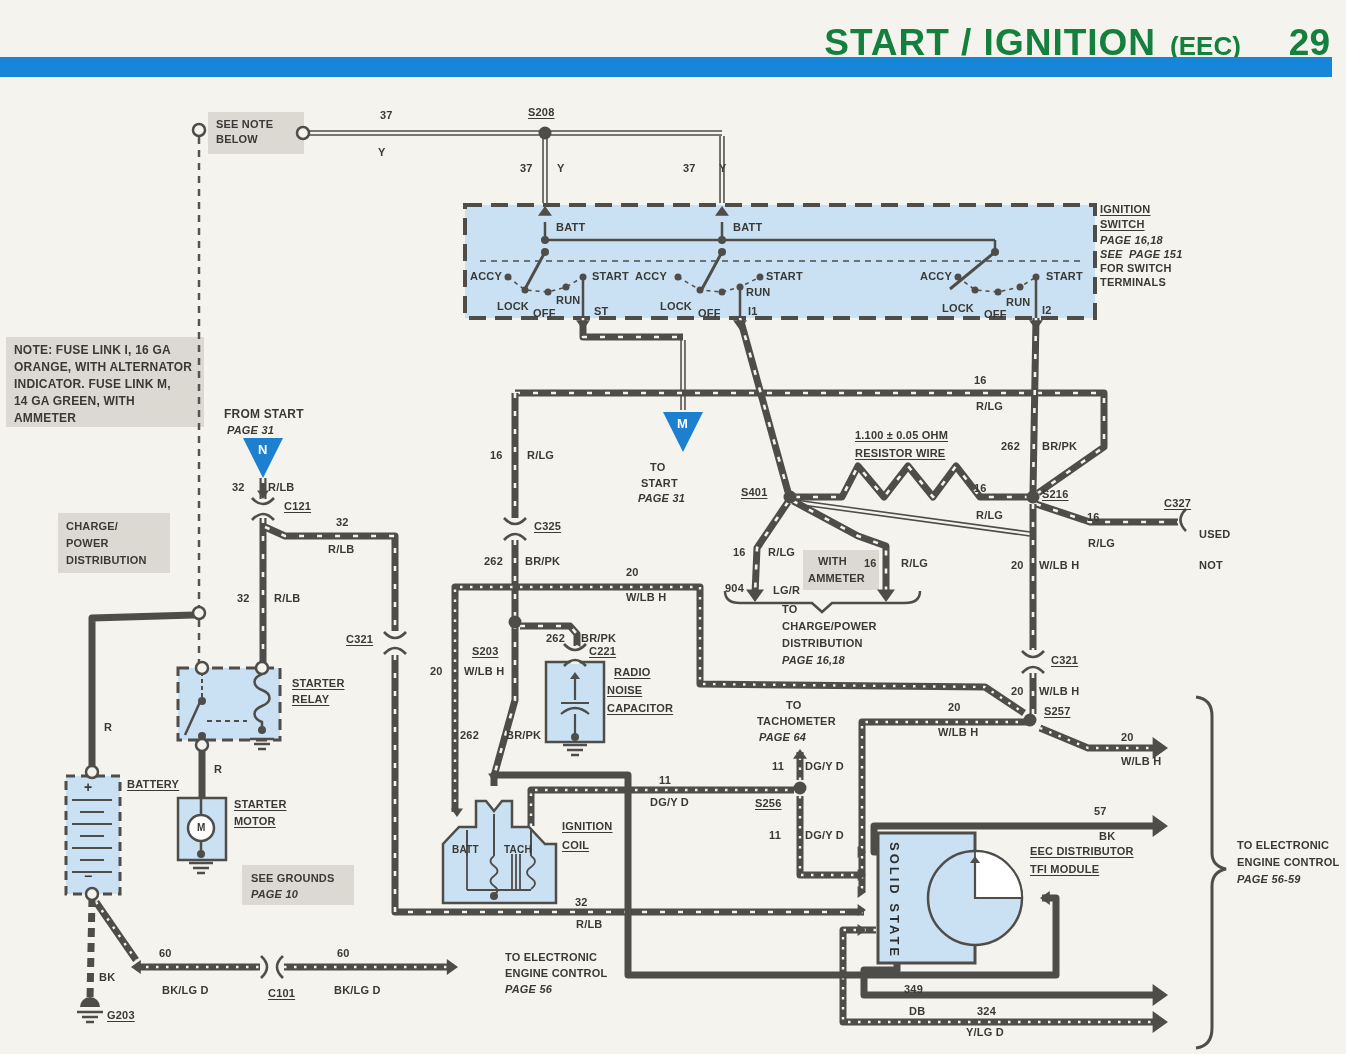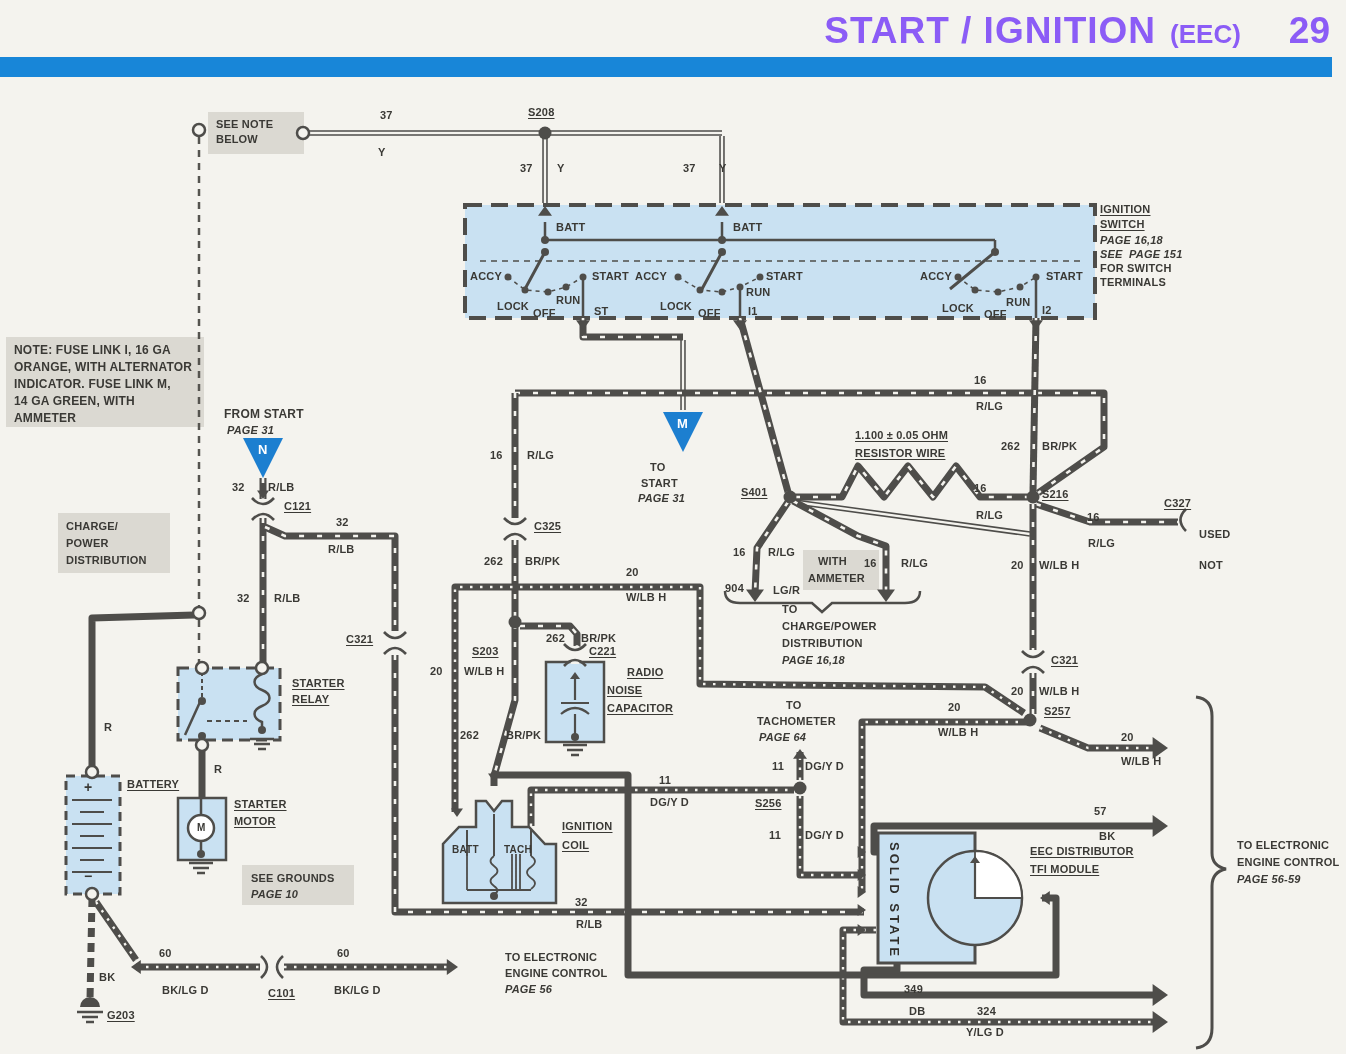--- a/index.html
+++ b/index.html
@@ -4,21 +4,21 @@
 <style>
   html,body{margin:0;padding:0}
   body{width:1346px;height:1054px;background:#f4f3ee;font-family:"Liberation Sans",sans-serif;position:relative;overflow:hidden}
   #diagram{position:absolute;left:0;top:0;width:1346px;height:1054px}
   svg{position:absolute;left:0;top:0}
   .lbl{position:absolute;font-weight:bold;font-size:11px;color:#3a3935;white-space:pre;line-height:1.15;letter-spacing:.2px}
   .lbl.u{text-decoration:underline;text-underline-offset:2px}
   .lbl.i{font-style:italic}
   .gbox{position:absolute;background:#dbd9d2}
   .tri-letter{position:absolute;color:#ffffff;font-weight:bold;font-size:13px}
-  #titlebar{position:absolute;top:10px;right:16px;display:flex;align-items:baseline;gap:14px;color:#8b5cf6;font-weight:bold}
+  #titlebar{position:absolute;top:22px;right:16px;display:flex;align-items:baseline;gap:14px;color:#15803d;font-weight:bold}
   #titlebar .big{font-size:37px;letter-spacing:1px}
   #titlebar .med{font-size:26px}
   #titlebar .page{font-size:37px;margin-left:34px}
   #bluebar{position:absolute;left:0;top:57px;width:1332px;height:20px;background:#1886d8}
   #solidstate{position:absolute;left:902px;top:842px;width:120px;transform:rotate(90deg);transform-origin:0 0;font-weight:bold;font-size:13px;letter-spacing:3px;color:#2f2e2b}
 </style>
 </head>
 <body>
 
 <div id="diagram">
@@ -326,21 +326,21 @@
     <div class="lbl i" style="left: 505px; top: 983px;">PAGE 56</div>
     <div class="lbl" style="left: 490px; top: 449px;">16</div>
     <div class="lbl" style="left: 527px; top: 449px;">R/LG</div>
     <div class="lbl u" style="left: 534px; top: 520px;">C325</div>
     <div class="lbl" style="left: 484px; top: 555px;">262</div>
     <div class="lbl" style="left: 525px; top: 555px;">BR/PK</div>
     <div class="lbl u" style="left: 472px; top: 617px; margin-top: 28px;">S203</div>
     <div class="lbl" style="left: 546px; top: 632px;">262</div>
     <div class="lbl" style="left: 581px; top: 632px;">BR/PK</div>
     <div class="lbl u" style="left: 589px; top: 645px;">C221</div>
-    <div class="lbl u" style="left: 627px; top: 666px; text-align: center;">RADIO</div>
+    <div class="lbl u" style="left: 614px; top: 666px; text-align: center;">RADIO</div>
     <div class="lbl u" style="left: 607px; top: 684px;">NOISE</div>
     <div class="lbl u" style="left: 607px; top: 702px;">CAPACITOR</div>
     <div class="lbl" style="left: 626px; top: 566px;">20</div>
     <div class="lbl" style="left: 626px; top: 591px;">W/LB H</div>
     <div class="lbl" style="left: 430px; top: 665px;">20</div>
     <div class="lbl" style="left: 464px; top: 665px;">W/LB H</div>
     <div class="lbl" style="left: 460px; top: 729px;">262</div>
     <div class="lbl" style="left: 506px; top: 729px;">BR/PK</div>
     <div class="lbl u" style="left: 562px; top: 820px;">IGNITION</div>
     <div class="lbl u" style="left: 562px; top: 839px;">COIL</div>

